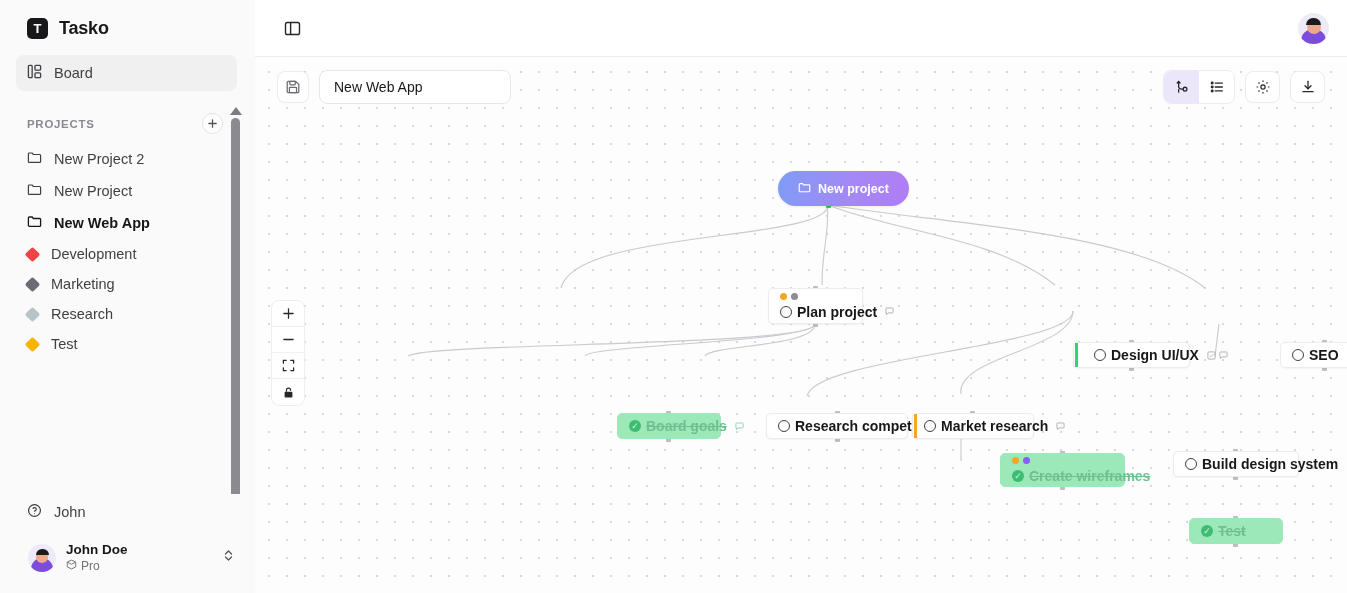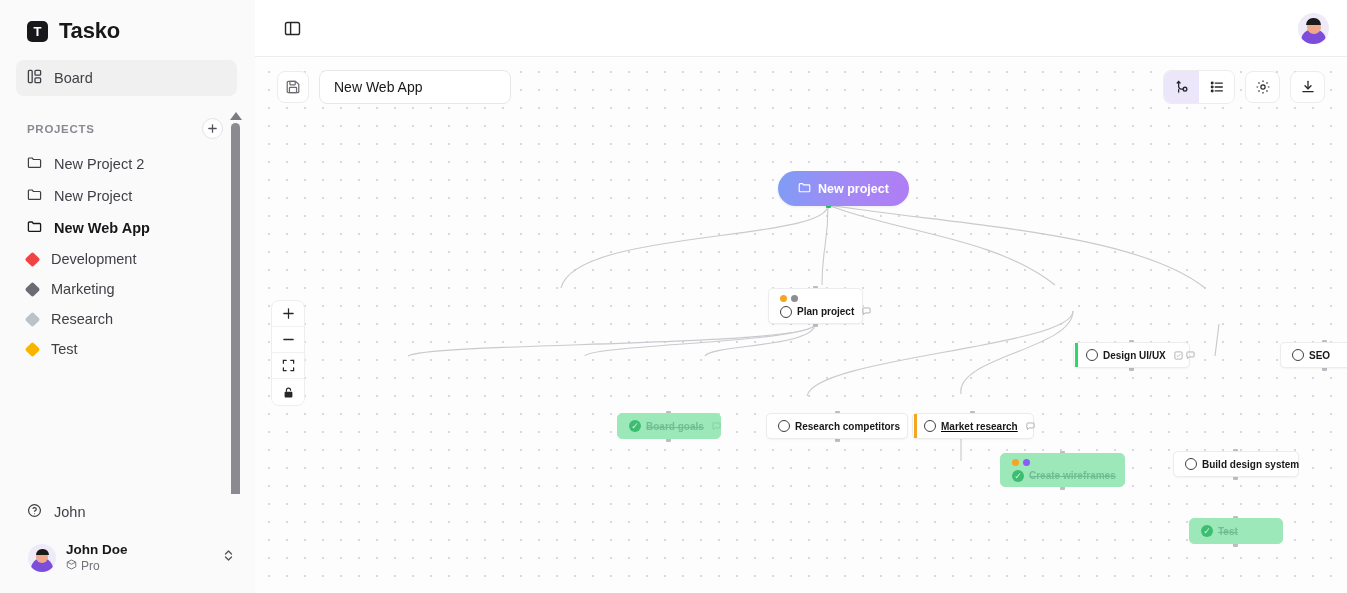--- a/index.html
+++ b/index.html
@@ -21,21 +21,21 @@
     display: flex; align-items: center; gap: 11px;
     padding: 18px 0 16px 27px;
   }
   .brand-logo {
     width: 21px; height: 21px; border-radius: 5px;
     background: #18181b; color: #fff;
     display: flex; align-items: center; justify-content: center;
     font-size: 13px; font-weight: bold; line-height: 1;
     font-family: "Liberation Sans", sans-serif;
   }
-  .brand-name { font-size: 22px; font-weight: bold; color: #18181b; letter-spacing: -0.2px; }
+  .brand-name { font-size: 18px; font-weight: bold; color: #18181b; letter-spacing: -0.2px; }
 
   .sb-scroll {
     flex: 1; overflow: hidden; position: relative;
     padding: 0 0 0 0;
   }
   .nav-item {
     display: flex; align-items: center; gap: 12px;
     margin: 0 18px 0 16px; padding: 9px 11px;
     border-radius: 8px; font-size: 14.5px; color: #3f3f46;
     cursor: pointer;
@@ -172,21 +172,21 @@
   .dot { width: 7px; height: 7px; border-radius: 50%; }
   .node-row { display: flex; align-items: center; gap: 5px; }
   .chk {
     width: 12px; height: 12px; border-radius: 50%; border: 1.5px solid #3f3f46;
     flex: 0 0 auto; background: transparent;
   }
   .chk.checked {
     border: none; background: #3dbd72; color: #d6f7e4;
     display:flex; align-items:center; justify-content:center; font-size: 9px;
   }
-  .node-label { font-size: 10px; font-weight: bold; color: #18181b; white-space: nowrap; }
+  .node-label { font-size: 14px; font-weight: bold; color: #18181b; white-space: nowrap; }
   .node.done .node-label { color: #6fbf93; text-decoration: line-through; font-weight: bold; }
   .node-icons { display: flex; gap: 3px; margin-left: 3px; color: #a5a5ad; align-items:center; }
   .node.done .node-icons { color: #7fcfa1; }
   .accent { position: absolute; left: 0; top: 3px; bottom: 3px; width: 3px; border-radius: 2px; }
 
   .root-node {
     position: absolute; border-radius: 18px; padding: 0 20px; height: 35px;
     background: linear-gradient(100deg, #7f9df5 0%, #a488f6 55%, #b07df4 100%);
     display:flex; align-items:center; gap: 7px; color: #fff;
     font-size: 12.5px; font-weight: bold; z-index: 3; cursor: pointer;
@@ -461,21 +461,21 @@
           <span class="node-icons">
             <svg width="9" height="9" viewBox="0 0 12 12" fill="none" stroke="#a5a5ad" stroke-width="1.1">
                 <path d="M1.2 2.3a1 1 0 0 1 1-1h7.6a1 1 0 0 1 1 1v4.6a1 1 0 0 1-1 1H4.2L1.9 10V7.9h-.7z"></path>
               </svg>
           </span>
         </div>
       </div>
       <div class="handle" style="left:558px; top:229px;"></div>
       <div class="handle" style="left:558px; top:265px;"></div>
 
-      <div class="node" style="left:818px; top:285px; width:117px; height:26px; padding-left:12px;">
+      <div class="node" style="left:818px; top:285px; width:117px; height:26px; padding-left:20px;">
         <span class="accent" style="background:#2bd96b; left:1px; top:0; bottom:0; border-radius:0;"></span>
         <div class="node-row">
           <span class="chk"></span>
           <span class="node-label">Design UI/UX</span>
           <span class="node-icons">
             <svg width="9" height="9" viewBox="0 0 12 12" fill="none" stroke="#a5a5ad" stroke-width="1.1">
                 <rect x="1.2" y="1.2" width="9.6" height="9.6" rx="1.4"></rect>
                 <polyline points="3.6,6 5.2,7.6 8.4,4.2"></polyline>
               </svg>
             <svg width="9" height="9" viewBox="0 0 12 12" fill="none" stroke="#a5a5ad" stroke-width="1.1">
@@ -512,21 +512,21 @@
 
       <div class="node" style="left:511px; top:356px; width:142px; height:26px;">
         <div class="node-row">
           <span class="chk"></span>
           <span class="node-label">Research competitors</span>
         </div>
       </div>
       <div class="handle" style="left:580px; top:354px;"></div>
       <div class="handle" style="left:580px; top:380px;"></div>
 
-      <div class="node" style="left:657px; top:356px; width:122px; height:26px; padding-left:11px;text-decoration:underline;">
+      <div class="node" style="left:657px; top:356px; width:122px; height:26px; padding-left:11px;">
         <span class="accent" style="background:#f5a524; left:1px; top:0; bottom:0; border-radius:0;"></span>
         <div class="node-row">
           <span class="chk"></span>
           <span class="node-label">Market research</span>
           <span class="node-icons">
             <svg width="9" height="9" viewBox="0 0 12 12" fill="none" stroke="#a5a5ad" stroke-width="1.1">
                 <path d="M1.2 2.3a1 1 0 0 1 1-1h7.6a1 1 0 0 1 1 1v4.6a1 1 0 0 1-1 1H4.2L1.9 10V7.9h-.7z"></path>
               </svg>
           </span>
         </div>

